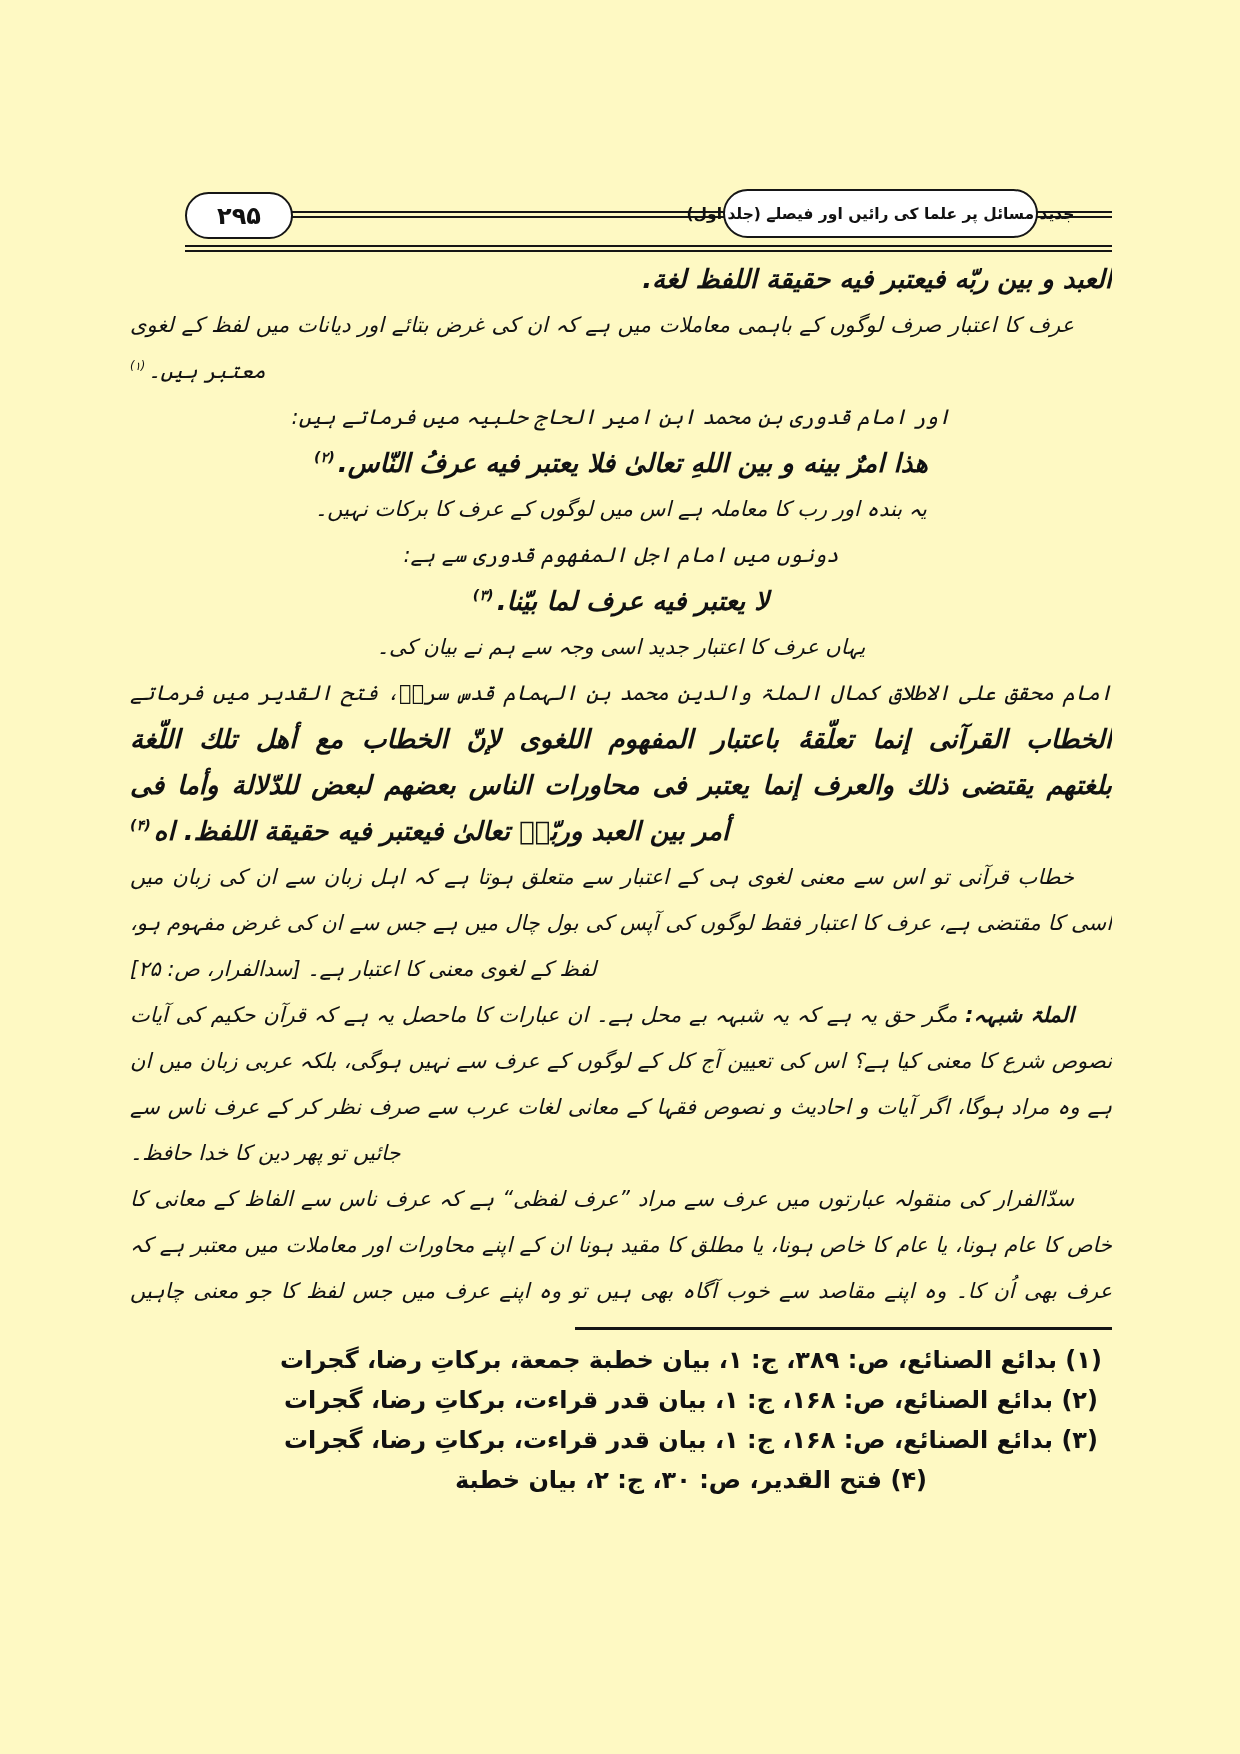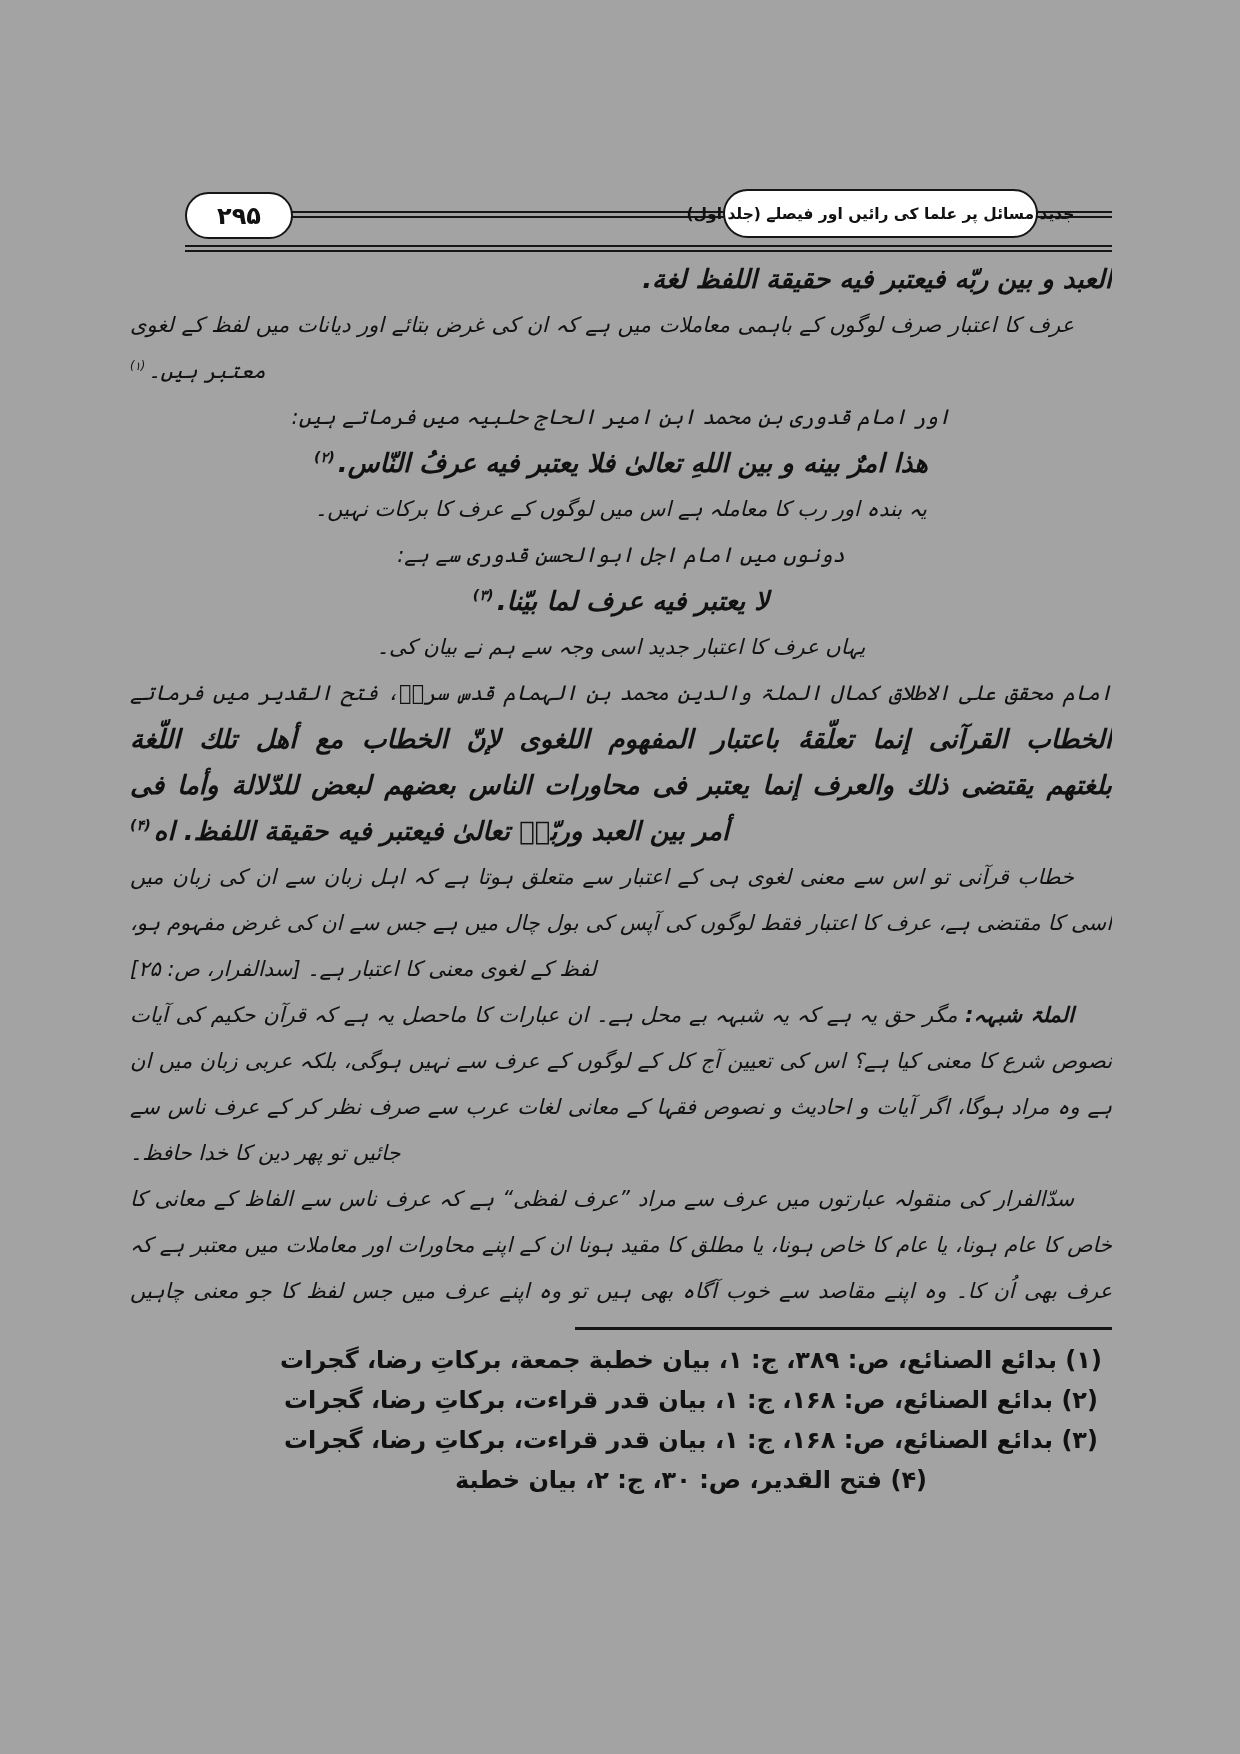--- a/index.html
+++ b/index.html
@@ -1,20 +1,20 @@
 <!DOCTYPE html>
 <html lang="ur" dir="rtl"><head>
 <meta charset="utf-8">
 <style>
   html,body{margin:0;padding:0;background:#e8e8e8;}
   .page{
     position:relative;
     width:1240px;height:1754px;
     margin:0 auto;
-    background:#a3a3a3;
+    background:#fef9c3;
     font-family:"DejaVu Sans", sans-serif;
     color:#111;
     overflow:hidden;
   }
   
   .pill{
     position:absolute;
     border:2.5px solid #161616;
     border-radius:26px;
     background:#fff;
@@ -81,21 +81,21 @@
     <div class="dbl head-rule"></div>
   </div>
 
   <div class="body-lines">
       <div class="line arabic right"><span>العبد و بين ربّه فيعتبر فيه حقيقة اللفظ لغة.</span></div>
       <div class="line urdu justify indent"><span>عرف کا اعتبار صرف لوگوں کے باہمی معاملات میں ہے کہ ان کی غرض بتائے اور دیانات میں لفظ کے لغوی معنی</span></div>
       <div class="line urdu left"><span>معتبر ہیں۔</span><sup>(۱)</sup></div>
       <div class="line urdu center"><span>اور امام قدوری بن محمد ابن امیر الحاج حلبیہ میں فرماتے ہیں:</span></div>
       <div class="line arabic center"><span>هذا امرٌ بينه و بين اللهِ تعالىٰ فلا يعتبر فيه عرفُ النّاس.</span><sup>(۲)</sup></div>
       <div class="line urdu center"><span>یہ بندہ اور رب کا معاملہ ہے اس میں لوگوں کے عرف کا برکات نہیں۔</span></div>
-      <div class="line urdu center"><span>دونوں میں امام اجل ابوالحسن قدوری سے ہے:</span></div>
+      <div class="line urdu center"><span>دونوں میں امام اجل المفهوم قدوری سے ہے:</span></div>
       <div class="line arabic center"><span>لا يعتبر فيه عرف لما بيّنا.</span><sup>(۳)</sup></div>
       <div class="line urdu center"><span>یہاں عرف کا اعتبار جدید اسی وجہ سے ہم نے بیان کی۔</span></div>
       <div class="line urdu justify"><span>امام محقق علی الاطلاق کمال الملۃ والدین محمد بن الہمام قدس سرہٗ، فتح القدیر میں فرماتے ہیں:</span></div>
       <div class="line arabic justify"><span>الخطاب القرآنى إنما تعلّقهٔ باعتبار المفهوم اللغوى لإنّ الخطاب مع أهل تلك اللّغة</span></div>
       <div class="line arabic justify"><span>بلغتهم يقتضى ذلك والعرف إنما يعتبر فى محاورات الناس بعضهم لبعض للدّلالة وأما فى</span></div>
       <div class="line arabic left"><span>أمر بين العبد وربّهٖ تعالىٰ فيعتبر فيه حقيقة اللفظ. اه</span><sup>(۴)</sup></div>
       <div class="line urdu justify indent"><span>خطاب قرآنی تو اس سے معنی لغوی ہی کے اعتبار سے متعلق ہوتا ہے کہ اہل زبان سے ان کی زبان میں خطاب فرمانا</span></div>
       <div class="line urdu justify"><span>اسی کا مقتضی ہے، عرف کا اعتبار فقط لوگوں کی آپس کی بول چال میں ہے جس سے ان کی غرض مفہوم ہو، دیانت کی بات میں</span></div>
       <div class="line urdu left"><span>لفظ کے لغوی معنی کا اعتبار ہے۔ [سدالفرار، ص: ۲۵]</span></div>
       <div class="line urdu justify indent"><b>الملۃ شبہہ:</b> <span>مگر حق یہ ہے کہ یہ شبہہ بے محل ہے۔ ان عبارات کا ماحصل یہ ہے کہ قرآن حکیم کی آیات اور دوسرے</span></div>

